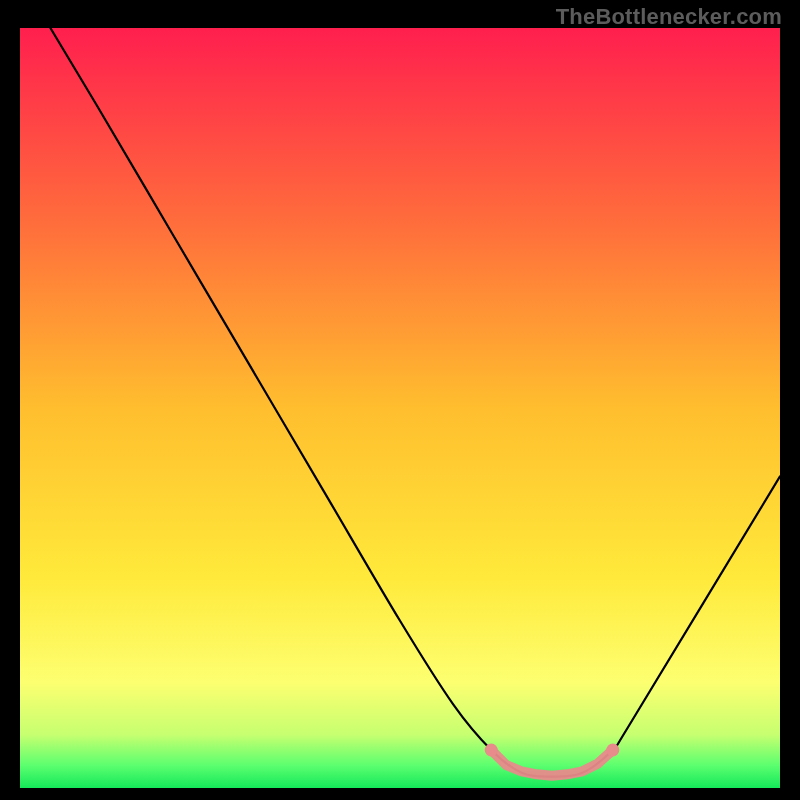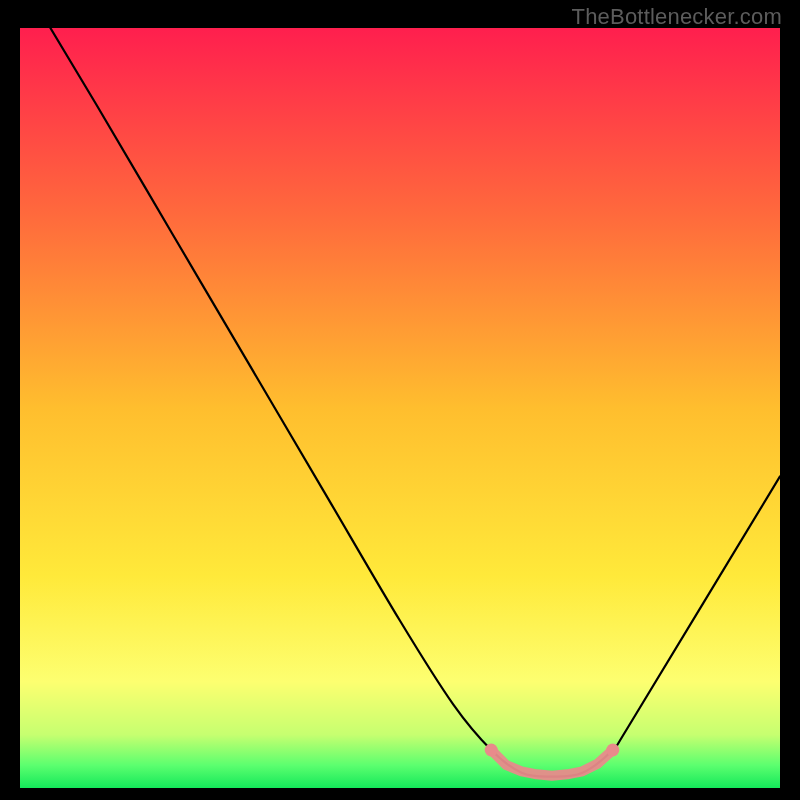--- a/index.html
+++ b/index.html
@@ -16,21 +16,21 @@
     width: 800px;
     height: 800px;
     background: #000;
   }
   .watermark {
     position: absolute;
     top: 4px;
     right: 18px;
     color: #5c5c5c;
     font-size: 22px;
-    font-weight: 400;
+    font-weight: 700;
     letter-spacing: 0.2px;
     z-index: 3;
     user-select: none;
   }
   .plot-frame {
     position: absolute;
     left: 20px;
     top: 28px;
     width: 760px;
     height: 760px;

